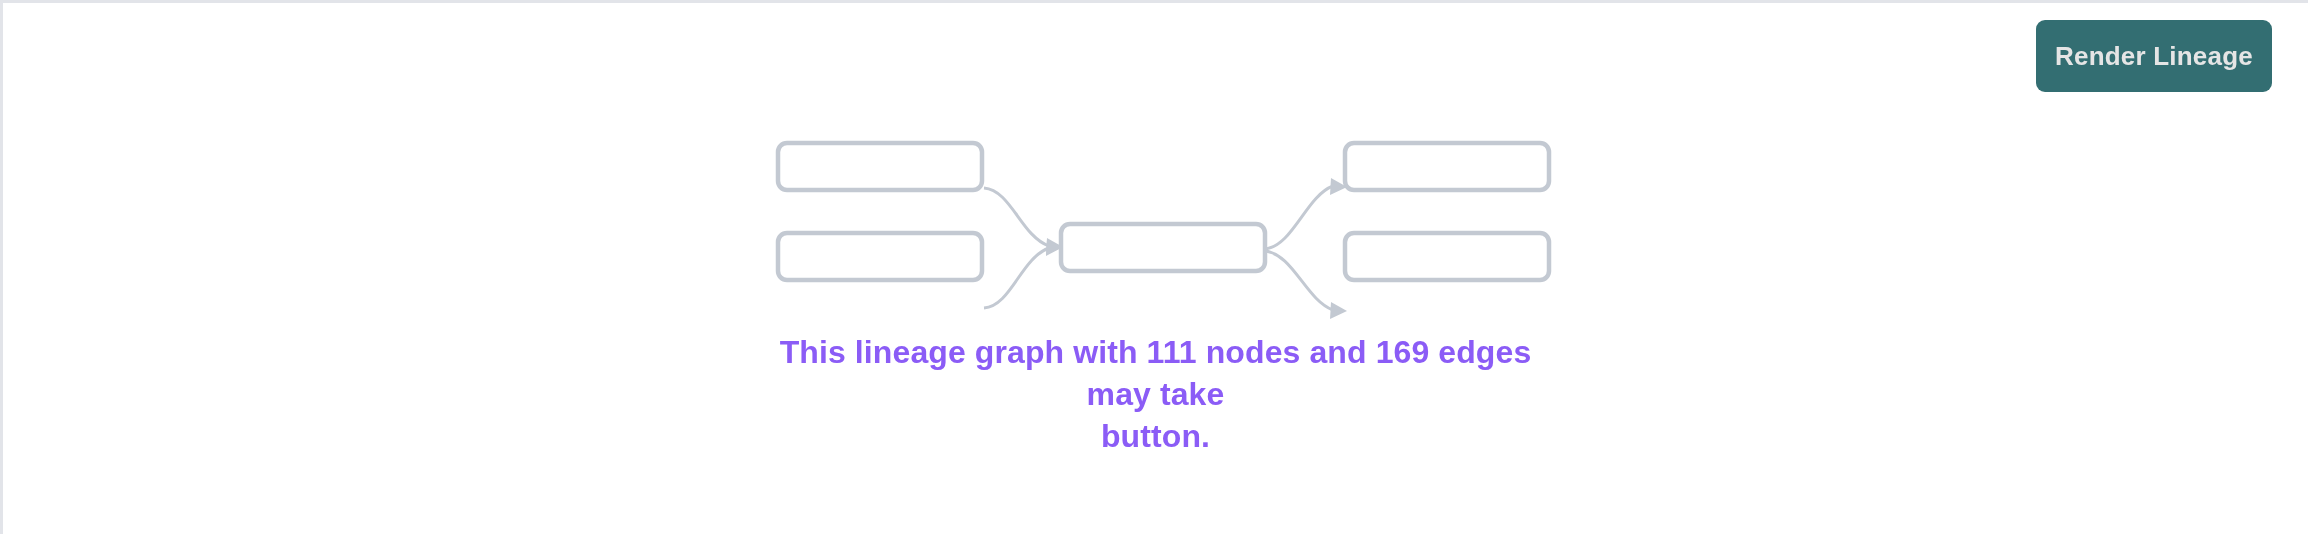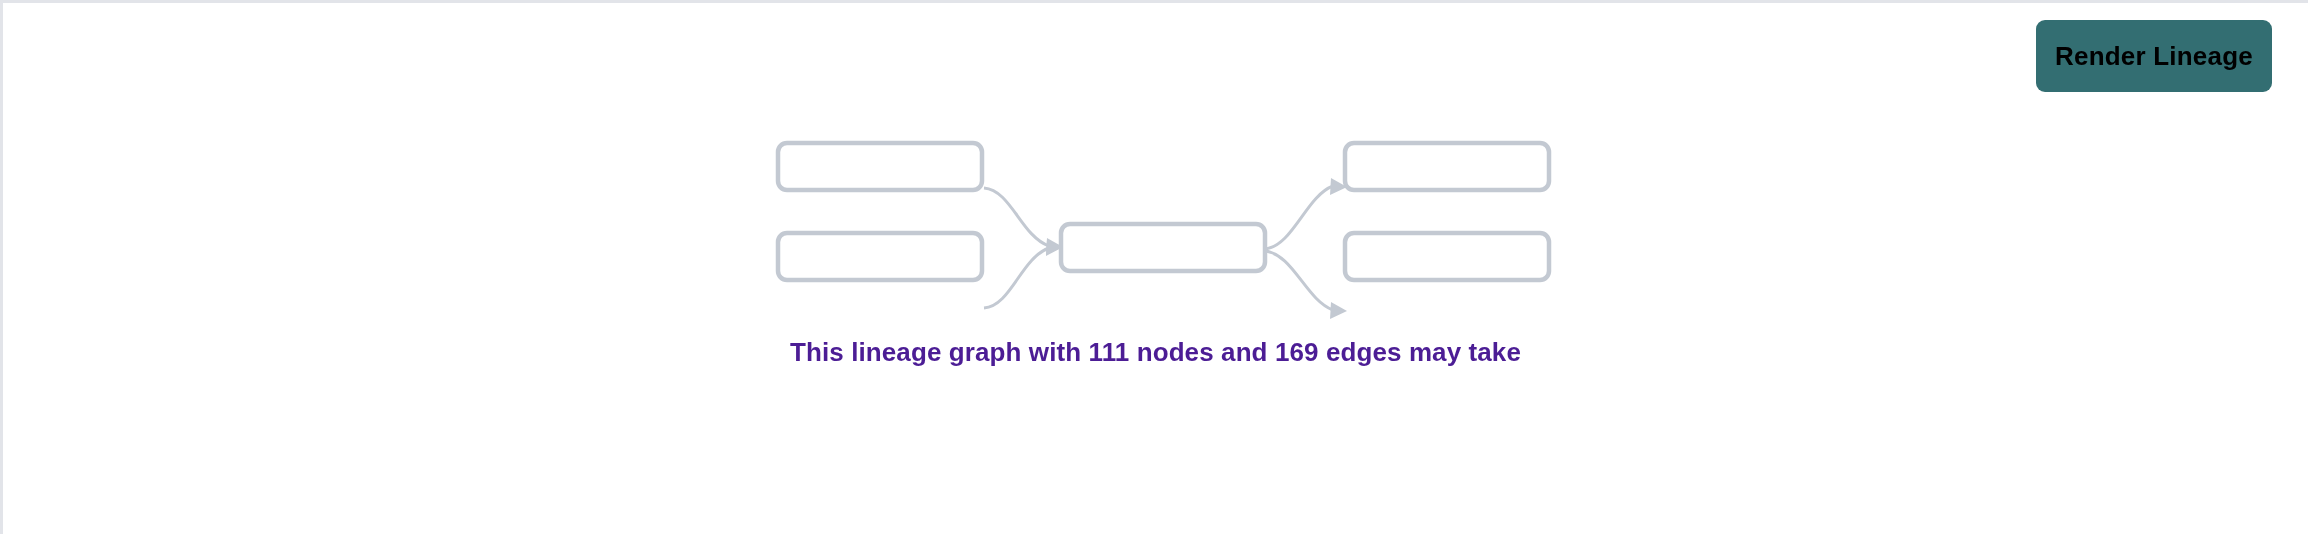--- a/index.html
+++ b/index.html
@@ -25,21 +25,21 @@
   }
 
   
   #render-lineage-button {
     position: absolute;
     left: 2033px;
     top: 17px;
     width: 236px;
     height: 72px;
     background: #336E72;
-    color: #000000;
+    color: #e5e5e5;
     border: none;
     border-radius: 9px;
     font-family: "Liberation Sans", sans-serif;
     font-size: 26px;
     font-weight: bold;
     letter-spacing: 0.2px;
     cursor: pointer;
     display: flex;
     align-items: center;
     justify-content: center;
@@ -82,23 +82,23 @@
   }
 
   
   #lineage-warning-message {
     position: absolute;
     left: 50%;
     transform: translateX(-50%);
     top: 328px;
     width: 800px;
     text-align: center;
-    color: #4c1d95;
+    color: #8b5cf6;
     font-family: "Liberation Sans", sans-serif;
-    font-size: 26px;
+    font-size: 32px;
     font-weight: bold;
     line-height: 42px;
     letter-spacing: 0.1px;
   }
 </style>
 </head>
 <body>
 
 <div id="app-root">
 
@@ -127,15 +127,16 @@
       <rect class="graph-node-rect" x="308" y="96" width="204" height="47" rx="9" ry="9"></rect>
 
       <rect class="graph-node-rect" x="592" y="15" width="204" height="47" rx="9" ry="9"></rect>
 
       <rect class="graph-node-rect" x="592" y="105" width="204" height="47" rx="9" ry="9"></rect>
     </svg>
   </div>
 
   <div id="lineage-warning-message">
     <div>This lineage graph with 111 nodes and 169 edges may take</div>
+    <div>button.</div>
   </div>
 
 </div>
 
 </body></html>

